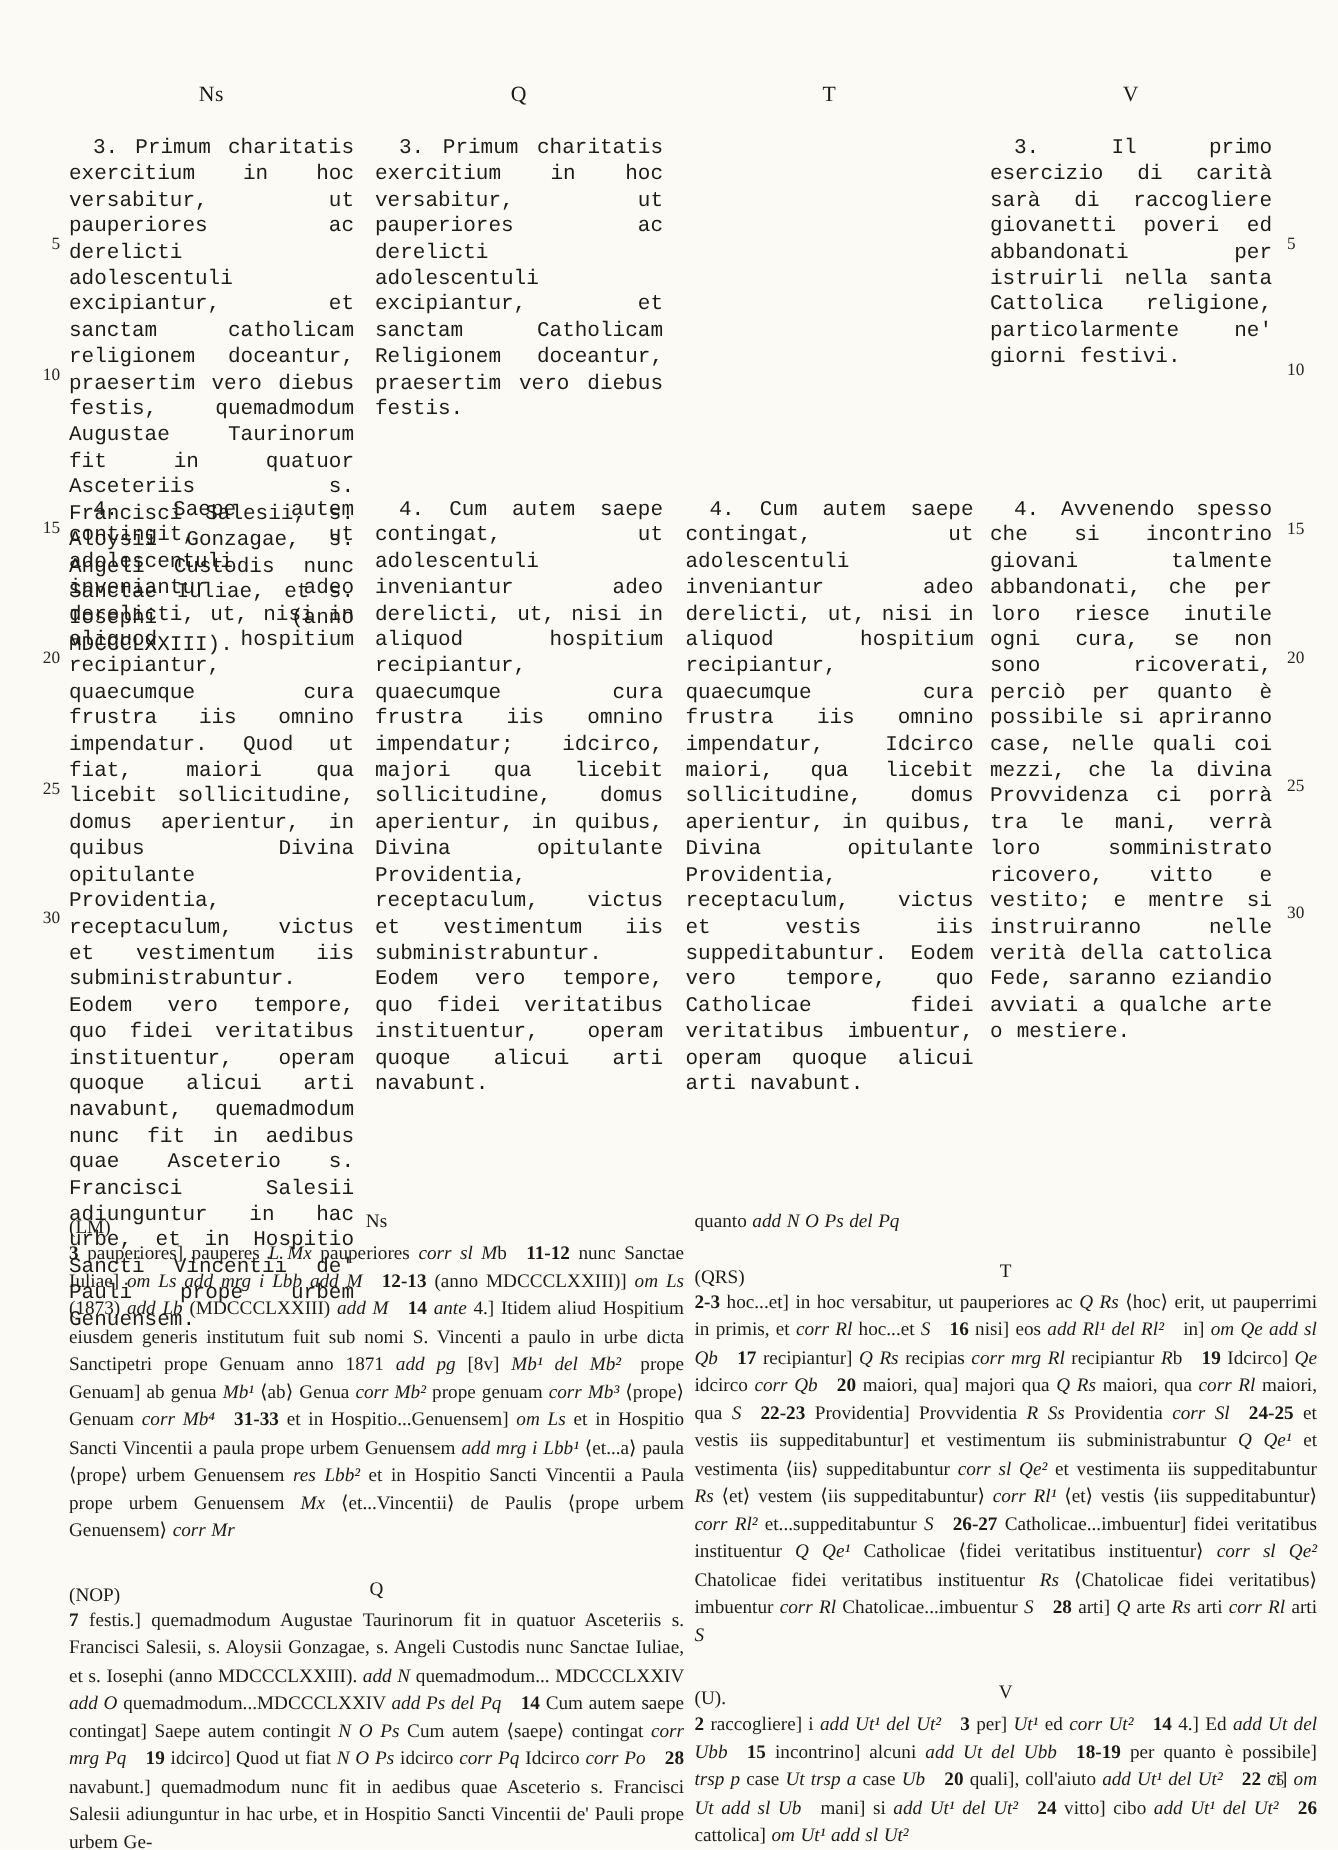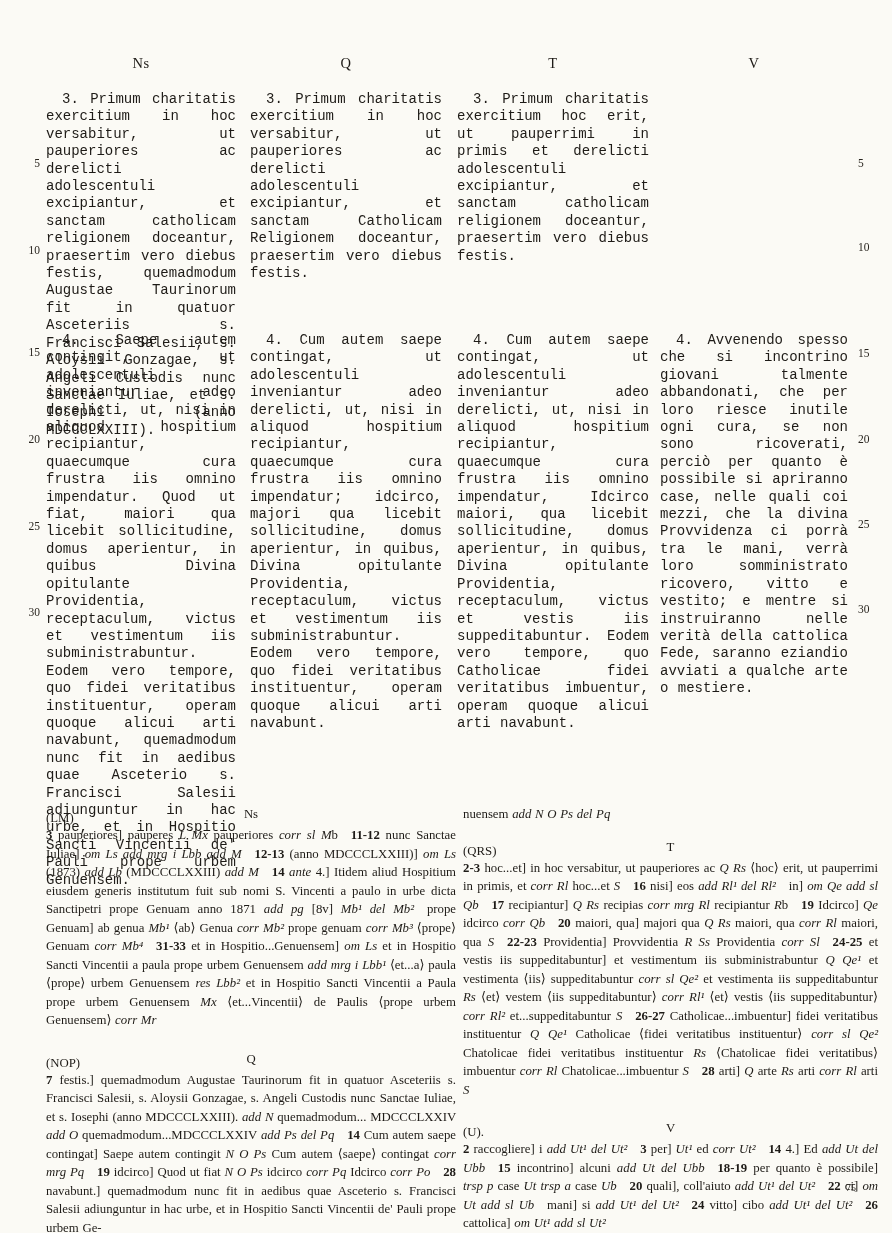--- a/index.html
+++ b/index.html
@@ -82,26 +82,26 @@
   </div>
 
   <div class="column col-1">
     <div class="col-header">Q</div>
     <div class="para para-3">3. Primum charitatis exercitium in hoc versabitur, ut pauperiores ac derelicti adolescentuli excipiantur, et sanctam Catholicam Religionem doceantur, praesertim vero diebus festis.</div>
     <div class="para para-4">4. Cum autem saepe contingat, ut adolescentuli inveniantur adeo derelicti, ut, nisi in aliquod hospitium recipiantur, quaecumque cura frustra iis omnino impendatur; idcirco, majori qua licebit sollicitudine, domus aperientur, in quibus, Divina opitulante Providentia, receptaculum, victus et vestimentum iis subministrabuntur. Eodem vero tempore, quo fidei veritatibus instituentur, operam quoque alicui arti navabunt.</div>
   </div>
 
   <div class="column col-2">
     <div class="col-header">T</div>
-    <div class="para para-3">3. Primum charitatis exercitium hoc erit, ut pauperrimi in primis et derelicti adolescentuli excipiantur, et sanctam catholicam religionem doceantur, praesertim vero diebus festis.</div>
     <div class="para para-4">4. Cum autem saepe contingat, ut adolescentuli inveniantur adeo derelicti, ut, nisi in aliquod hospitium recipiantur, quaecumque cura frustra iis omnino impendatur, Idcirco maiori, qua licebit sollicitudine, domus aperientur, in quibus, Divina opitulante Providentia, receptaculum, victus et vestis iis suppeditabuntur. Eodem vero tempore, quo Catholicae fidei veritatibus imbuentur, operam quoque alicui arti navabunt.</div>
   </div>
 
   <div class="column col-3">
     <div class="col-header">V</div>
+    <div class="para para-3">3. Il primo esercizio di carità sarà di raccogliere giovanetti poveri ed abbandonati per istruirli nella santa Cattolica religione, particolarmente ne' giorni festivi.</div>
     <div class="para para-4">4. Avvenendo spesso che si incontrino giovani talmente abbandonati, che per loro riesce inutile ogni cura, se non sono ricoverati, perciò per quanto è possibile si apriranno case, nelle quali coi mezzi, che la divina Provvidenza ci porrà tra le mani, verrà loro somministrato ricovero, vitto e vestito; e mentre si instruiranno nelle verità della cattolica Fede, saranno eziandio avviati a qualche arte o mestiere.</div>
   </div>
 
   <div class="line-no left" style="top:157px">5</div>
   <div class="line-no left" style="top:244px">10</div>
   <div class="line-no left" style="top:346px">15</div>
   <div class="line-no left" style="top:433px">20</div>
   <div class="line-no left" style="top:520px">25</div>
   <div class="line-no left" style="top:606px">30</div>
 
@@ -125,21 +125,21 @@
       <div class="app-section">
         <div class="app-header">
           <span class="app-label">(NOP)</span>
           <span class="app-siglum">Q</span>
         </div>
         <div class="app-text"><span class="seg-b">7 </span><span class="seg-r">festis.] quemadmodum Augustae Taurinorum fit in quatuor Asceteriis s. Francisci Salesii, s. Aloysii Gonzagae, s. Angeli Custodis nunc Sanctae Iuliae, et s. Iosephi (anno MDCCCLXXIII). </span><span class="seg-i">add N</span><span class="seg-r"> quemadmodum... MDCCCLXXIV </span><span class="seg-i">add O</span><span class="seg-r"> quemadmodum...MDCCCLXXIV </span><span class="seg-i">add Ps del Pq</span><span class="seg-r"> </span><span class="seg-b">14 </span><span class="seg-r">Cum autem saepe contingat] Saepe autem contingit </span><span class="seg-i">N O Ps</span><span class="seg-r"> Cum autem ⟨saepe⟩ contingat </span><span class="seg-i">corr mrg Pq</span><span class="seg-r"> </span><span class="seg-b">19 </span><span class="seg-r">idcirco] Quod ut fiat </span><span class="seg-i">N O Ps</span><span class="seg-r"> idcirco </span><span class="seg-i">corr Pq</span><span class="seg-r"> Idcirco </span><span class="seg-i">corr Po</span><span class="seg-r"> </span><span class="seg-b">28 </span><span class="seg-r">navabunt.] quemadmodum nunc fit in aedibus quae Asceterio s. Francisci Salesii adiunguntur in hac urbe, et in Hospitio Sancti Vincentii de' Pauli prope urbem Ge-</span></div>
       </div>
     </div>
 
     <div class="app-col app-right">
-      <div class="app-text carryover"><span class="seg-r">nuensem </span><span class="seg-i">add N O Ps del Pq</span></div>
+      <div class="app-text carryover"><span class="seg-r">quanto </span><span class="seg-i">add N O Ps del Pq</span></div>
       <div class="app-section">
         <div class="app-header">
           <span class="app-label">(QRS)</span>
           <span class="app-siglum">T</span>
         </div>
         <div class="app-text"><span class="seg-b">2-3 </span><span class="seg-r">hoc...et] in hoc versabitur, ut pauperiores ac </span><span class="seg-i">Q Rs</span><span class="seg-r"> ⟨hoc⟩ erit, ut pauperrimi in primis, et </span><span class="seg-i">corr Rl</span><span class="seg-r"> hoc...et </span><span class="seg-i">S</span><span class="seg-r"> </span><span class="seg-b">16 </span><span class="seg-r">nisi] eos </span><span class="seg-i">add Rl¹ del Rl²</span><span class="seg-r"> in] </span><span class="seg-i">om Qe add sl Qb</span><span class="seg-r"> </span><span class="seg-b">17 </span><span class="seg-r">recipiantur] </span><span class="seg-i">Q Rs</span><span class="seg-r"> recipias </span><span class="seg-i">corr mrg Rl</span><span class="seg-r"> recipiantur </span><span class="seg-i">R</span><span class="seg-r">b</span><span class="seg-r"> </span><span class="seg-b">19 </span><span class="seg-r">Idcirco] </span><span class="seg-i">Qe</span><span class="seg-r"> idcirco </span><span class="seg-i">corr Qb</span><span class="seg-r"> </span><span class="seg-b">20 </span><span class="seg-r">maiori, qua] majori qua </span><span class="seg-i">Q Rs</span><span class="seg-r"> maiori, qua </span><span class="seg-i">corr Rl</span><span class="seg-r"> maiori, qua </span><span class="seg-i">S</span><span class="seg-r"> </span><span class="seg-b">22-23 </span><span class="seg-r">Providentia] Provvidentia </span><span class="seg-i">R Ss</span><span class="seg-r"> Providentia </span><span class="seg-i">corr Sl</span><span class="seg-r"> </span><span class="seg-b">24-25 </span><span class="seg-r">et vestis iis suppeditabuntur] et vestimentum iis subministrabuntur </span><span class="seg-i">Q Qe¹</span><span class="seg-r"> et vestimenta ⟨iis⟩ suppeditabuntur </span><span class="seg-i">corr sl Qe²</span><span class="seg-r"> et vestimenta iis suppeditabuntur </span><span class="seg-i">Rs</span><span class="seg-r"> ⟨et⟩ vestem ⟨iis suppeditabuntur⟩ </span><span class="seg-i">corr Rl¹</span><span class="seg-r"> ⟨et⟩ vestis ⟨iis suppeditabuntur⟩ </span><span class="seg-i">corr Rl²</span><span class="seg-r"> et...suppeditabuntur </span><span class="seg-i">S</span><span class="seg-r"> </span><span class="seg-b">26-27 </span><span class="seg-r">Catholicae...imbuentur] fidei veritatibus instituentur </span><span class="seg-i">Q Qe¹</span><span class="seg-r"> Catholicae ⟨fidei veritatibus instituentur⟩ </span><span class="seg-i">corr sl Qe²</span><span class="seg-r"> Chatolicae fidei veritatibus instituentur </span><span class="seg-i">Rs</span><span class="seg-r"> ⟨Chatolicae fidei veritatibus⟩ imbuentur </span><span class="seg-i">corr Rl</span><span class="seg-r"> Chatolicae...imbuentur </span><span class="seg-i">S</span><span class="seg-r"> </span><span class="seg-b">28 </span><span class="seg-r">arti] </span><span class="seg-i">Q</span><span class="seg-r"> arte </span><span class="seg-i">Rs</span><span class="seg-r"> arti </span><span class="seg-i">corr Rl</span><span class="seg-r"> arti </span><span class="seg-i">S</span></div>
       </div>
       <div class="app-section">
         <div class="app-header">
           <span class="app-label">(U).</span>

